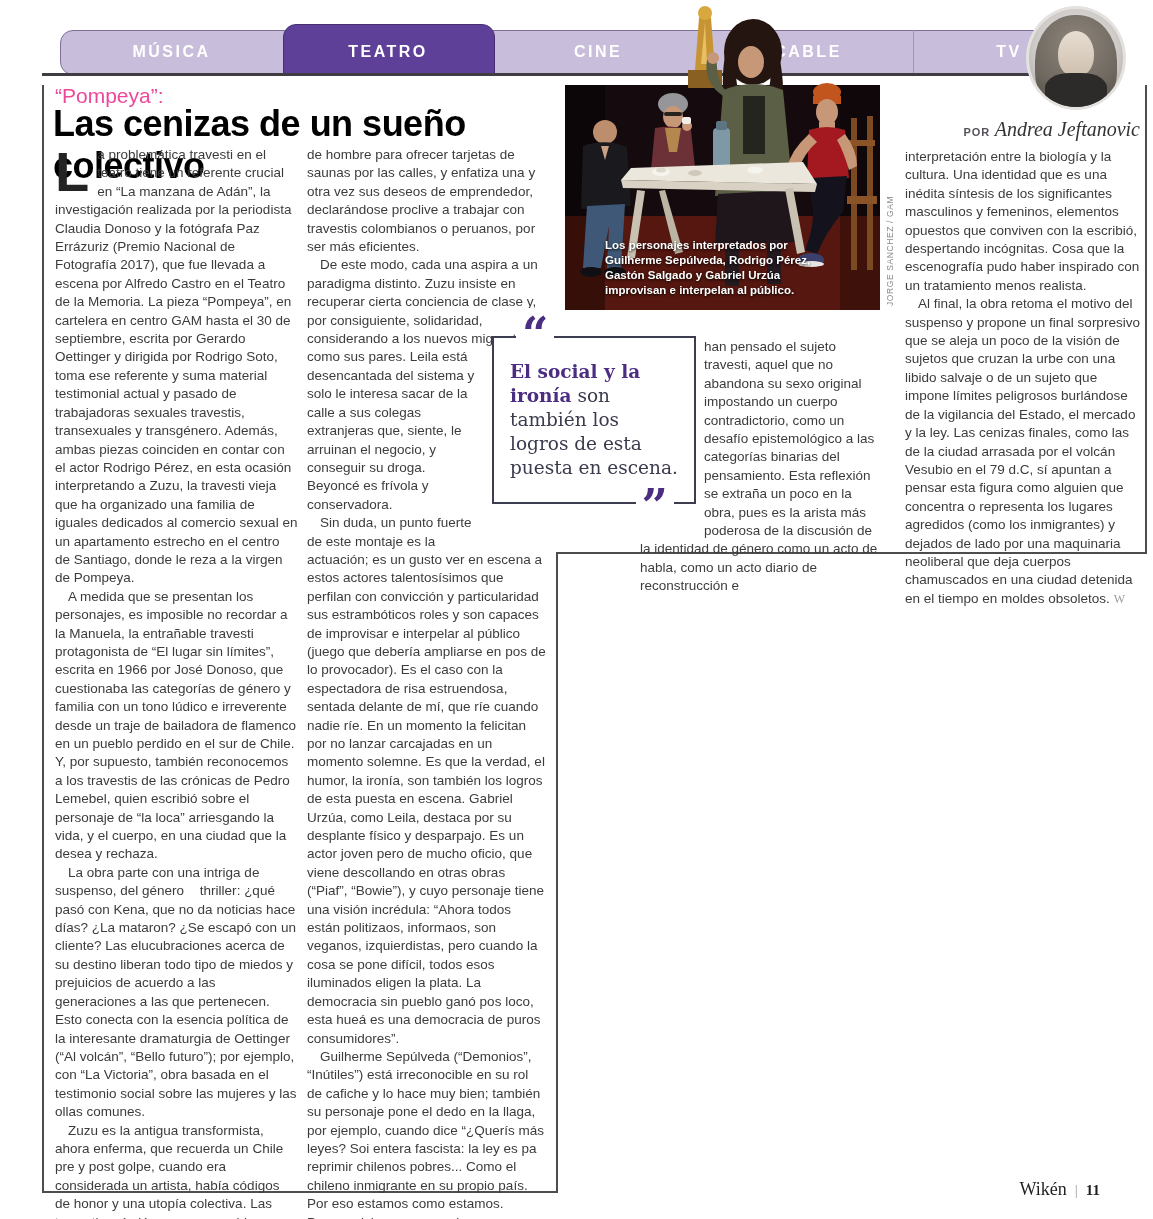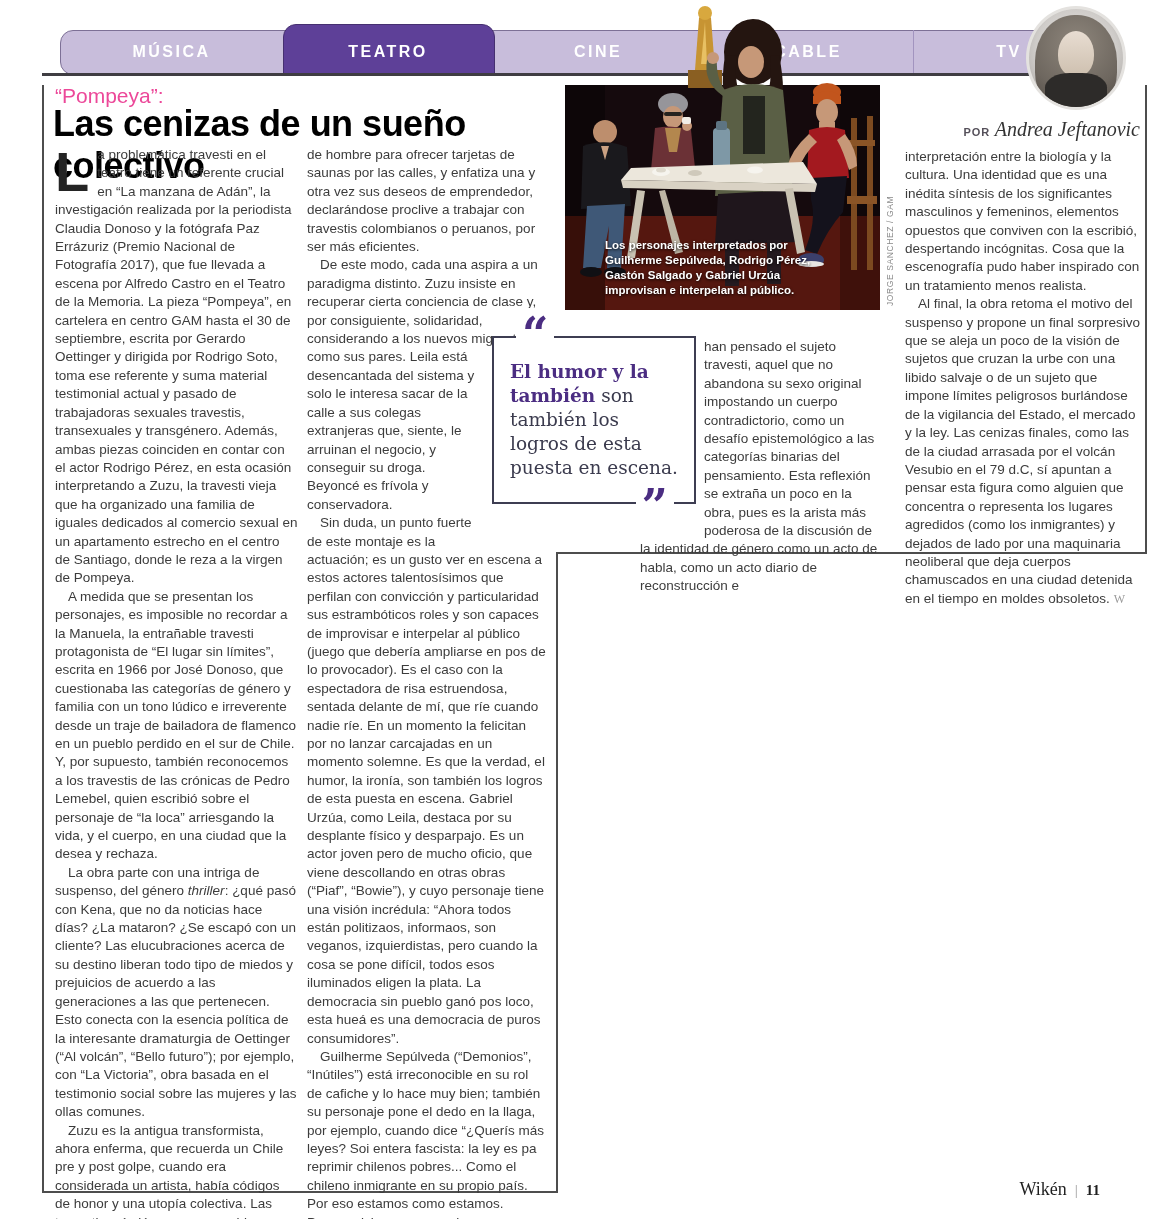--- a/index.html
+++ b/index.html
@@ -37,21 +37,21 @@
 
   
   .frame{position:absolute;background:#4d4d4d;z-index:0;}
 
   
   .col{position:absolute;font-size:13.5px;line-height:18.4px;color:#3c3c3c;text-align:left;z-index:2;}
   .col p{margin:0;}
   .col p.indent{text-indent:13px;}
   .dropcap{float:left;font-size:56px;line-height:44px;font-weight:bold;color:#242424;
            margin:4px 8px 0 0;}
-  .ital{font-style:italic;}
+  .ital{margin-left:12px;}
   .endmark{font-family:"Liberation Serif",serif;color:#9a9a9a;font-size:12px;letter-spacing:1px;}
   .qspacer-r{float:right;width:68px;height:200px;}
   .qspacer-l{float:left;width:64px;height:198px;}
 
   
   .pullquote{position:absolute;left:492px;top:336px;width:200px;height:164px;background:#fff;
              border:2px solid #3d3d52;z-index:5;}
   .pq-text{position:absolute;left:16px;top:22px;width:168px;
            font-family:"DejaVu Serif",serif;font-size:18.5px;line-height:24px;color:#3b3b4e;}
   .pq-hl{font-weight:bold;color:#4b2d82;}
@@ -206,21 +206,21 @@
   <div class="col" style="left:307px;top:146px;width:240px;">
     <p>de hombre para ofrecer tarjetas de saunas por las calles, y enfatiza una y otra vez sus deseos de emprendedor, declarándose proclive a trabajar con travestis colombianos o peruanos, por ser más eficientes.</p>
     <p class="indent"><span>De este modo, cada una aspira a un paradigma distinto. Zuzu insiste en recuperar cierta conciencia de clase y, por consiguiente, solidaridad, considerando a los nuevos migrantes como sus pares. Leila está </span><span class="qspacer-r"></span><span>desencantada del sistema y solo le interesa sacar de la calle a sus colegas extranjeras que, siente, le arruinan el negocio, y conseguir su droga. Beyoncé es frívola y conservadora.</span></p>
     <p class="indent">Sin duda, un punto fuerte de este montaje es la actuación; es un gusto ver en escena a estos actores talentosísimos que perfilan con convicción y particularidad sus estrambóticos roles y son capaces de improvisar e interpelar al público (juego que debería ampliarse en pos de lo provocador). Es el caso con la espectadora de risa estruendosa, sentada delante de mí, que ríe cuando nadie ríe. En un momento la felicitan por no lanzar carcajadas en un momento solemne. Es que la verdad, el humor, la ironía, son también los logros de esta puesta en escena. Gabriel Urzúa, como Leila, destaca por su desplante físico y desparpajo. Es un actor joven pero de mucho oficio, que viene descollando en otras obras (“Piaf”, “Bowie”), y cuyo personaje tiene una visión incrédula: “Ahora todos están politizaos, informaos, son veganos, izquierdistas, pero cuando la cosa se pone difícil, todos esos iluminados eligen la plata. La democracia sin pueblo ganó pos loco, esta hueá es una democracia de puros consumidores”.</p>
     <p class="indent">Guilherme Sepúlveda (“Demonios”, “Inútiles”) está irreconocible en su rol de cafiche y lo hace muy bien; también su personaje pone el dedo en la llaga, por ejemplo, cuando dice “¿Querís más leyes? Soi entera fascista: la ley es pa reprimir chilenos pobres... Como el chileno inmigrante en su propio país. Por eso estamos como estamos. Porque vivimos esperando que nos arreglen las cosas... Tenemos que hacer negocios entre losotros. Un mundo paralelo”. Proponer un “mundo paralelo” es una idea sugestiva, porque la figura del travesti, si superamos el estereotipo y la risa fácil, es una categoría que desordena los absolutos. Donoso lo pensó como un “lugar (un infierno) sin límites”, y varios críticos literarios</p>
   </div>
 
   <div class="pullquote">
     <span class="pq-open">“</span>
     <div class="pq-text">
-      <span class="pq-hl">El humor y la también</span><span> son también los logros de esta puesta en escena.</span>
+      <span class="pq-hl">El social y la ironía</span><span> son también los logros de esta puesta en escena.</span>
     </div>
     <span class="pq-close">”</span>
   </div>
 
   <div class="col" style="left:640px;top:338px;width:243px;">
     <p><span class="qspacer-l"></span><span>han pensado el sujeto travesti, aquel que no abandona su sexo original impostando un cuerpo contradictorio, como un desafío epistemológico a las categorías binarias del pensamiento. Esta reflexión se extraña un poco en la obra, pues es la arista más poderosa de la discusión de la identidad de género como un acto de habla, como un acto diario de reconstrucción e</span></p>
   </div>
 
   <div class="col" style="left:905px;top:148px;width:238px;">
     <p>interpretación entre la biología y la cultura. Una identidad que es una inédita síntesis de los significantes masculinos y femeninos, elementos opuestos que conviven con la escribió, despertando incógnitas. Cosa que la escenografía pudo haber inspirado con un tratamiento menos realista.</p>

